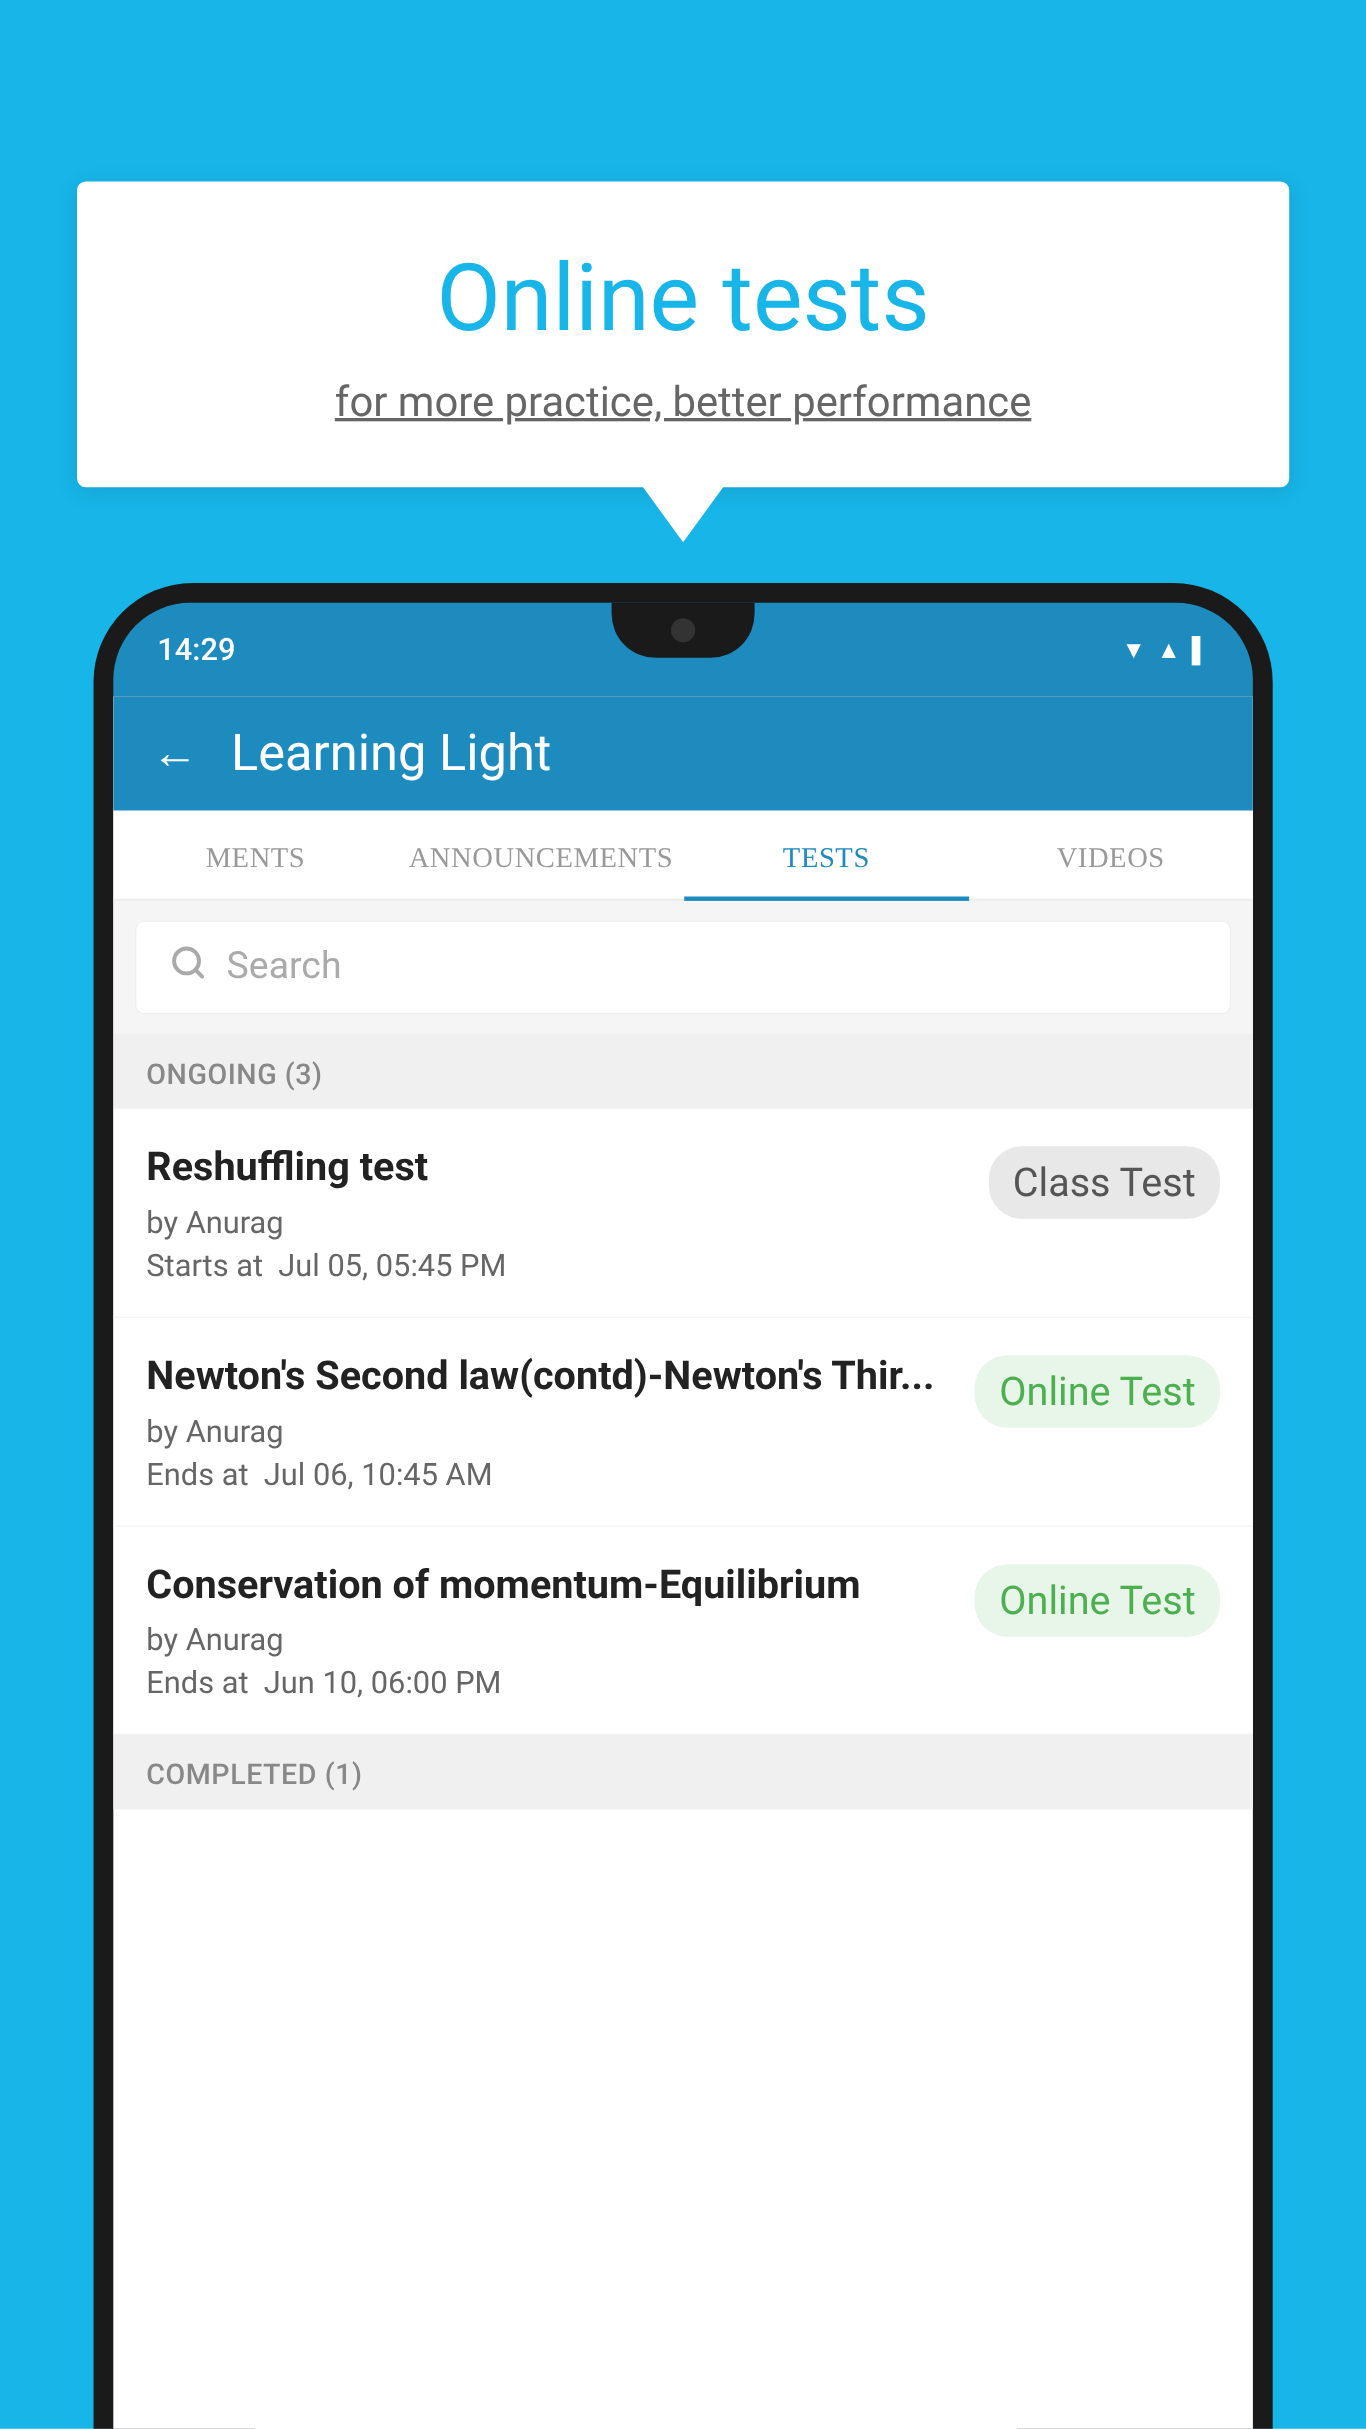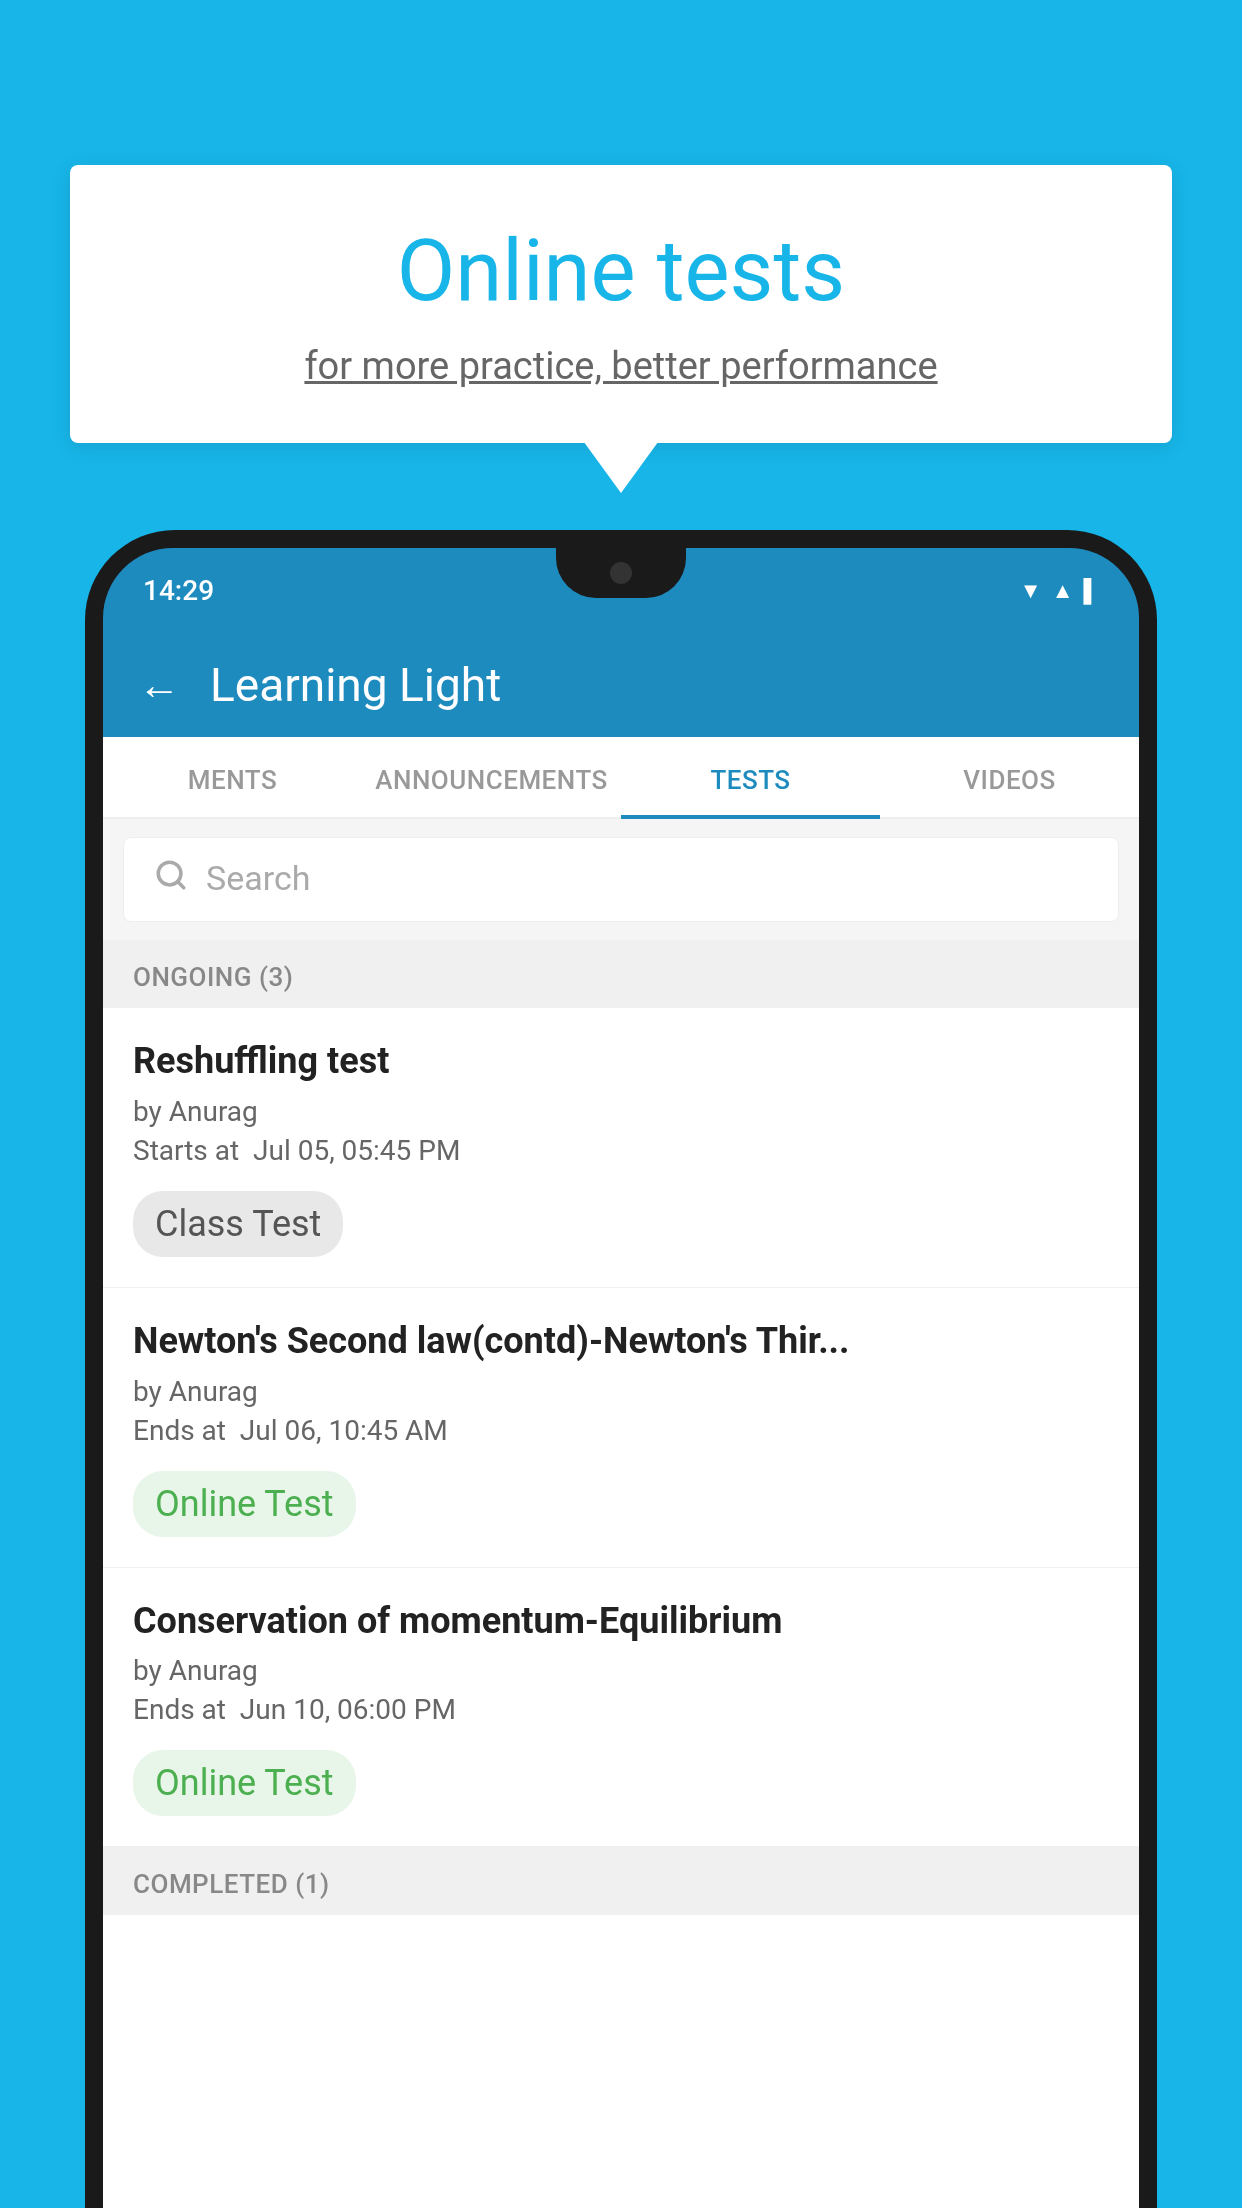--- a/index.html
+++ b/index.html
@@ -152,20 +152,21 @@
 
     .tab-item {
       flex: 1;
       text-align: center;
       padding: 28px 10px 22px;
       font-size: 26px;
       font-weight: 500;
       color: #999;
       letter-spacing: 0.5px;
       position: relative;
+      font-family: Liberation Serif, serif;
     }
 
     .tab-item.active {
       color: #1e8bbf;
     }
 
     .tab-item.active::after {
       content: '';
       position: absolute;
       bottom: -2px;
@@ -212,21 +213,20 @@
 
     
     .test-item {
       background: white;
       padding: 30px 30px 30px 30px;
       border-bottom: 1px solid #f0f0f0;
       display: flex;
       align-items: flex-start;
       justify-content: space-between;
       gap: 20px;
-      flex-direction: column;
     }
 
     .test-info {
       flex: 1;
     }
 
     .test-name {
       font-size: 36px;
       font-weight: 700;
       color: #222;

